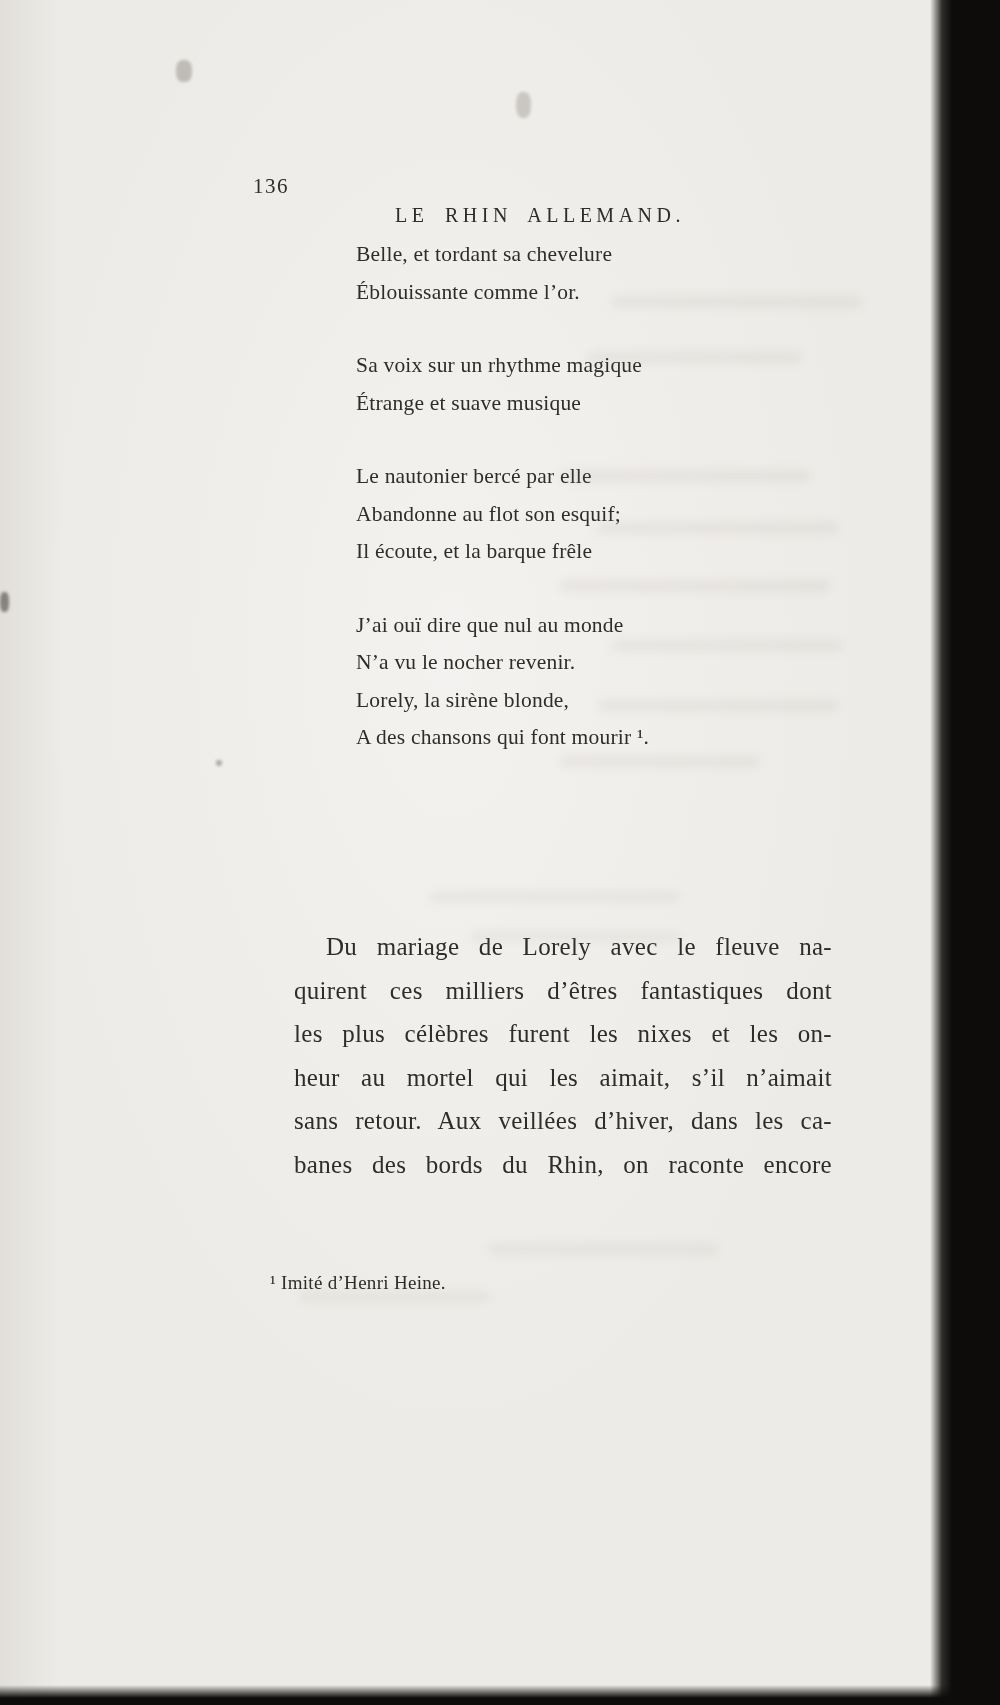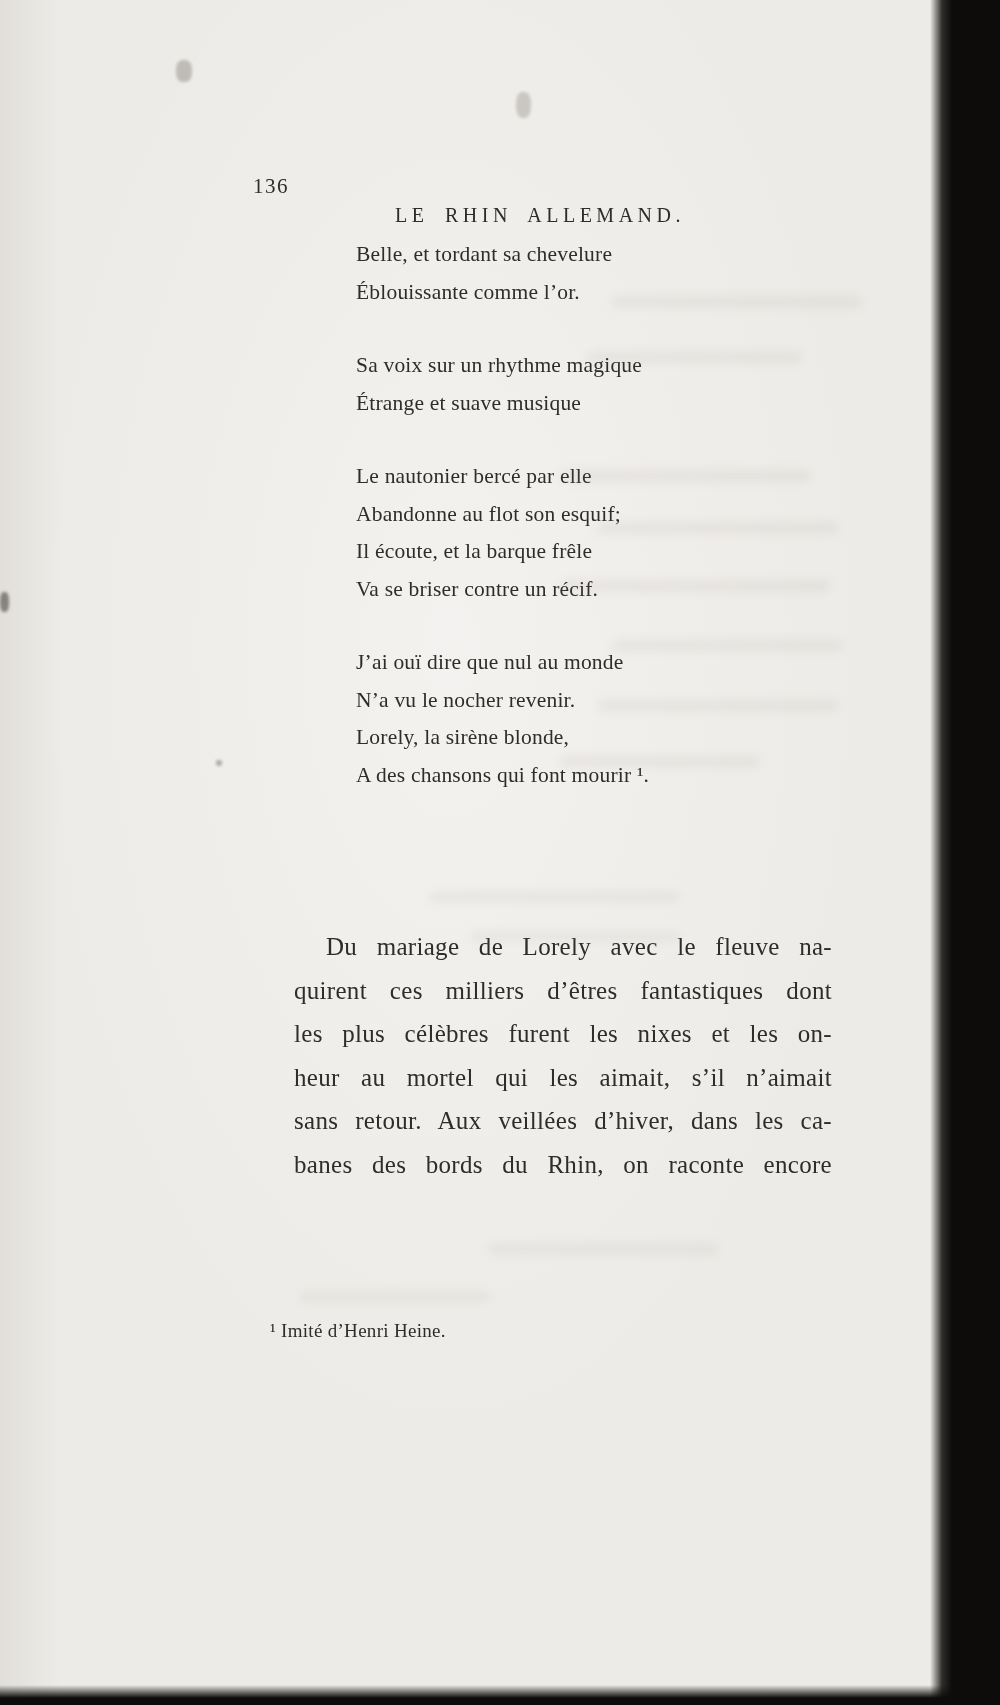--- a/index.html
+++ b/index.html
@@ -61,21 +61,20 @@
     letter-spacing: 0.3px;
     margin-left: 48px;
   }
   .prose-line.indent { padding-left: 32px; }
 
   .footnote {
     position: absolute;
     left: 270px; top: 1272px;
     font-size: 19px;
     letter-spacing: 0.3px;
-    margin-top: 48px;
   }
 
   
   .edge-right {
     position: absolute; top: 0; right: 0;
     width: 70px; height: 100%;
     background: linear-gradient(to right, rgba(15,13,11,0) 0px, rgba(15,13,11,0.85) 12px, #0d0c0a 22px);
   }
   .edge-bottom {
     position: absolute; left: 0; bottom: 0;
@@ -110,21 +109,20 @@
     <div class="poem-line">Éblouissante comme l’or.</div>
   </div>
   <div class="stanza">
     <div class="poem-line">Sa voix sur un rhythme magique</div>
     <div class="poem-line">Étrange et suave musique</div>
   </div>
   <div class="stanza">
     <div class="poem-line">Le nautonier bercé par elle</div>
     <div class="poem-line">Abandonne au flot son esquif;</div>
     <div class="poem-line">Il écoute, et la barque frêle</div>
-    <div class="poem-line">Va se briser contre un récif.</div>
   </div>
   <div class="stanza">
     <div class="poem-line">J’ai ouï dire que nul au monde</div>
     <div class="poem-line">N’a vu le nocher revenir.</div>
     <div class="poem-line">Lorely, la sirène blonde,</div>
     <div class="poem-line">A des chansons qui font mourir ¹.</div>
   </div>
 </div>
 
 <div class="prose">

